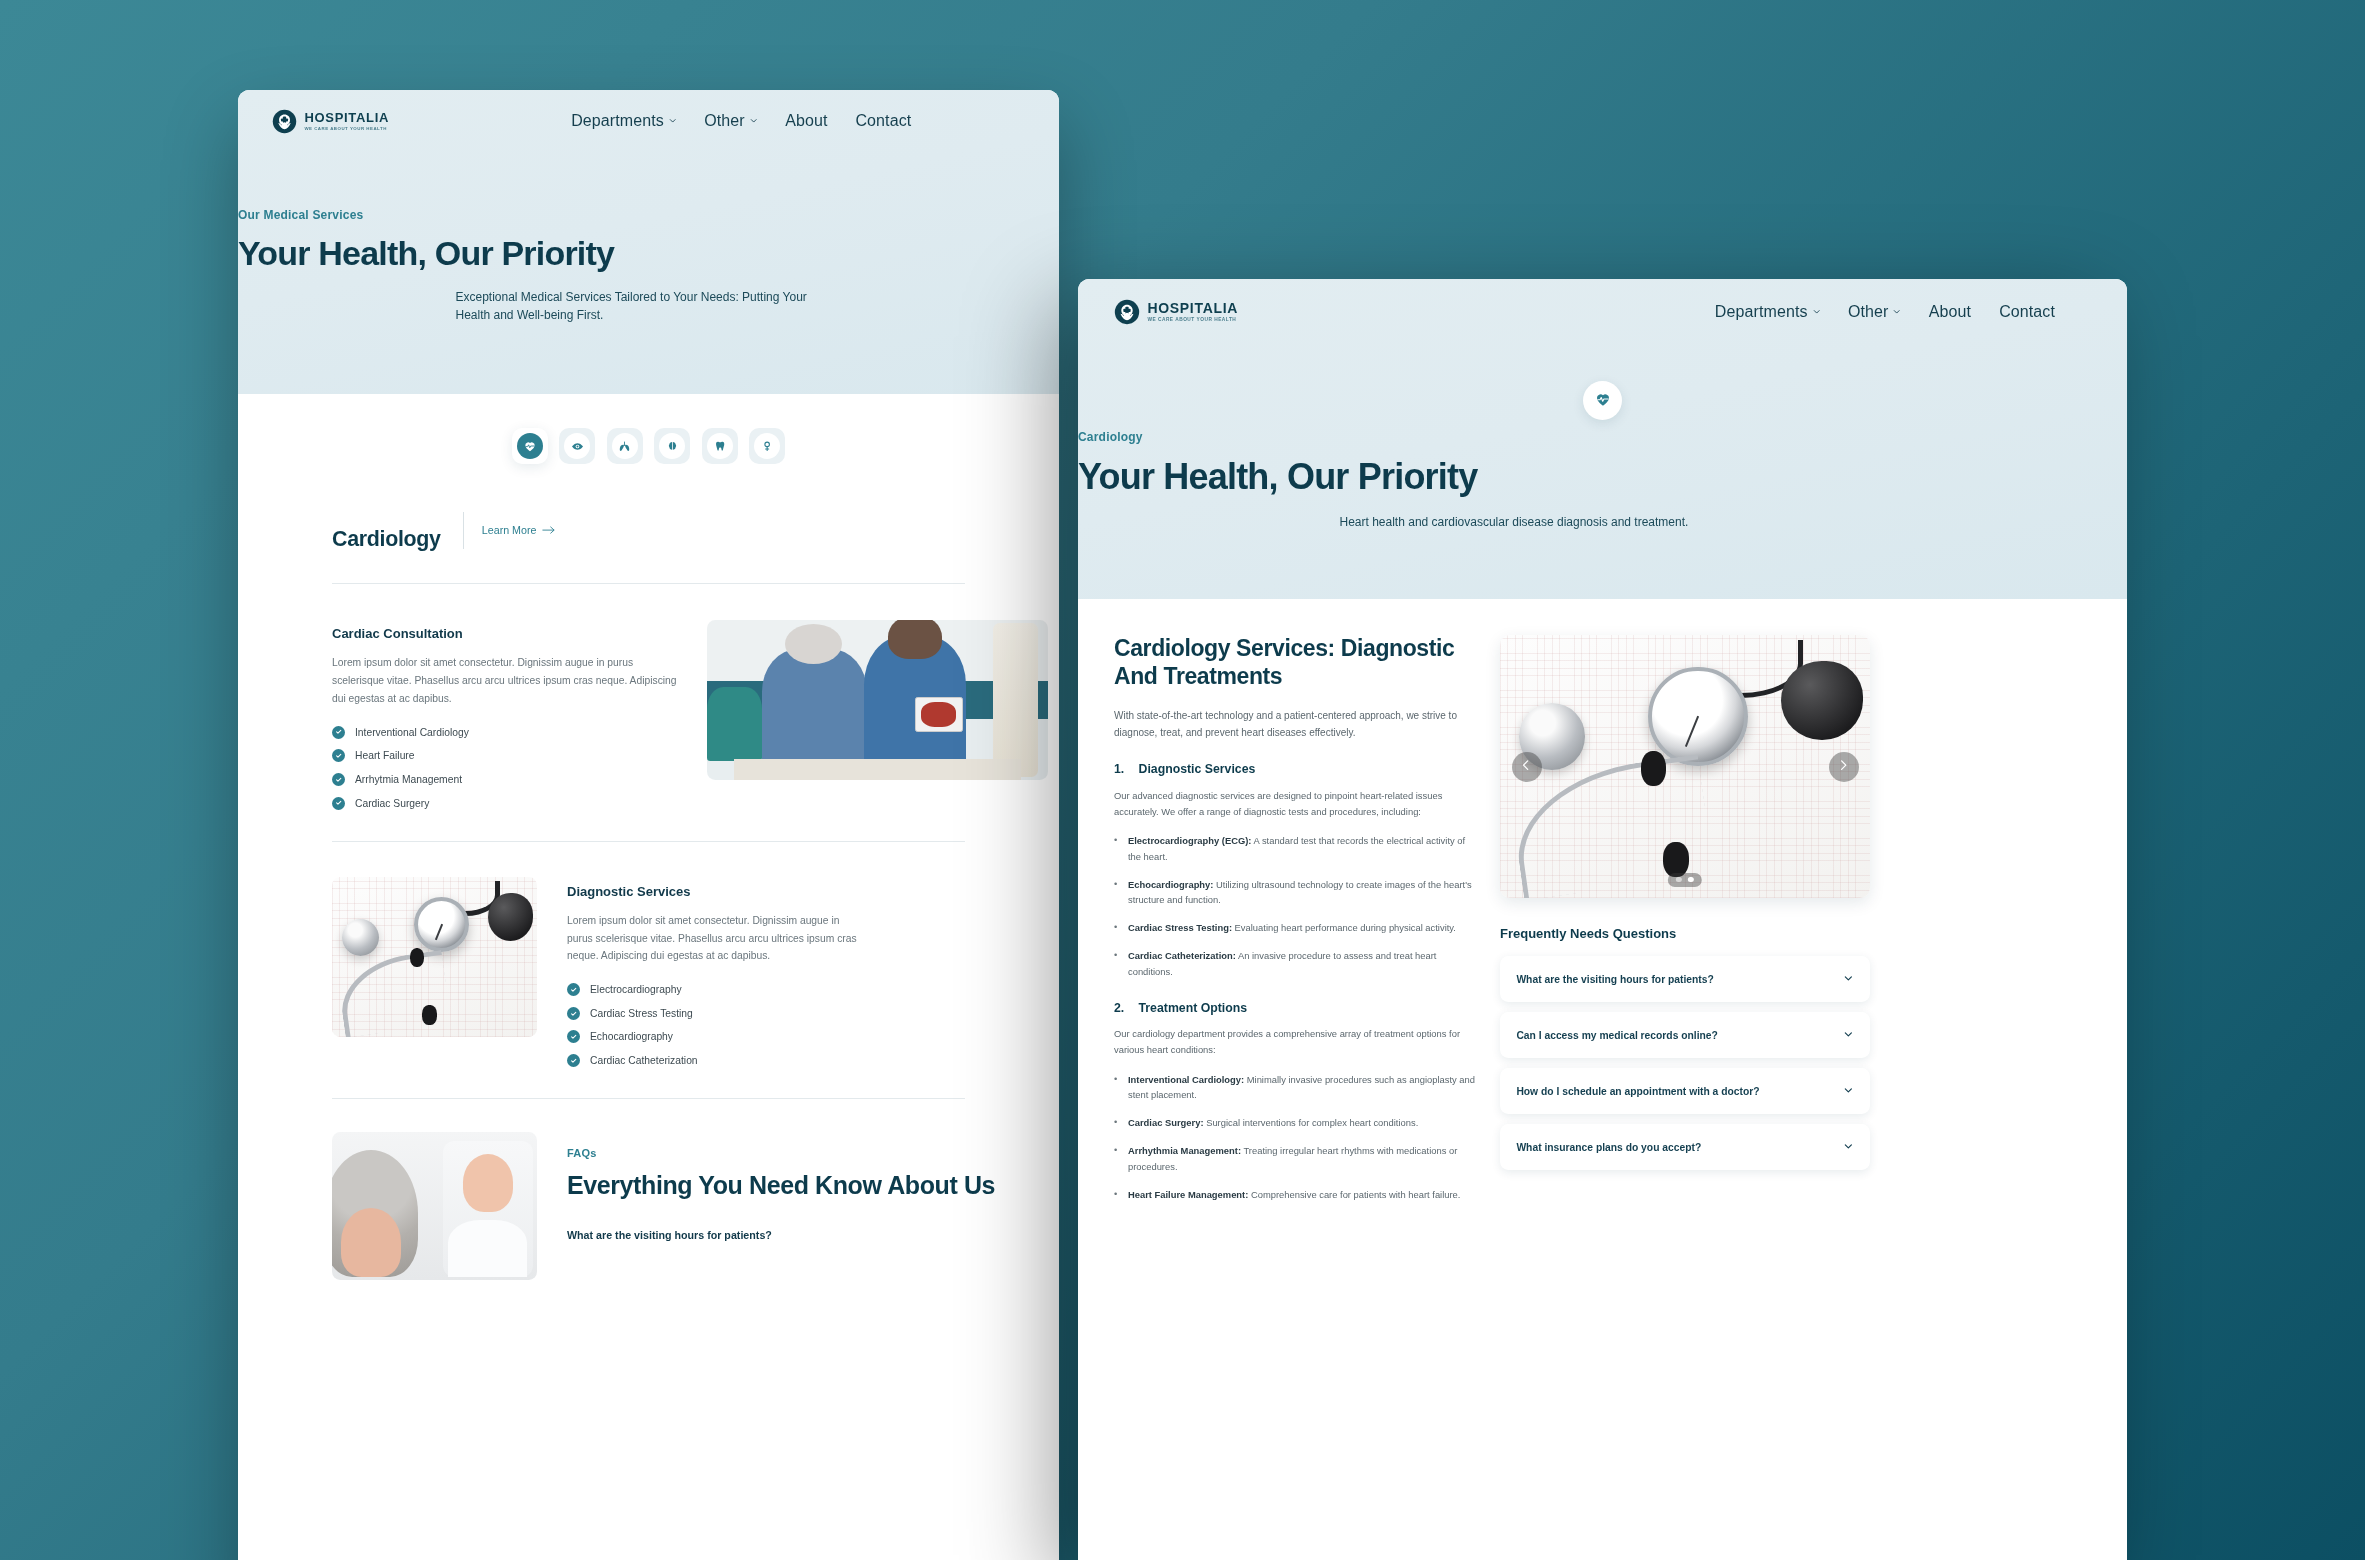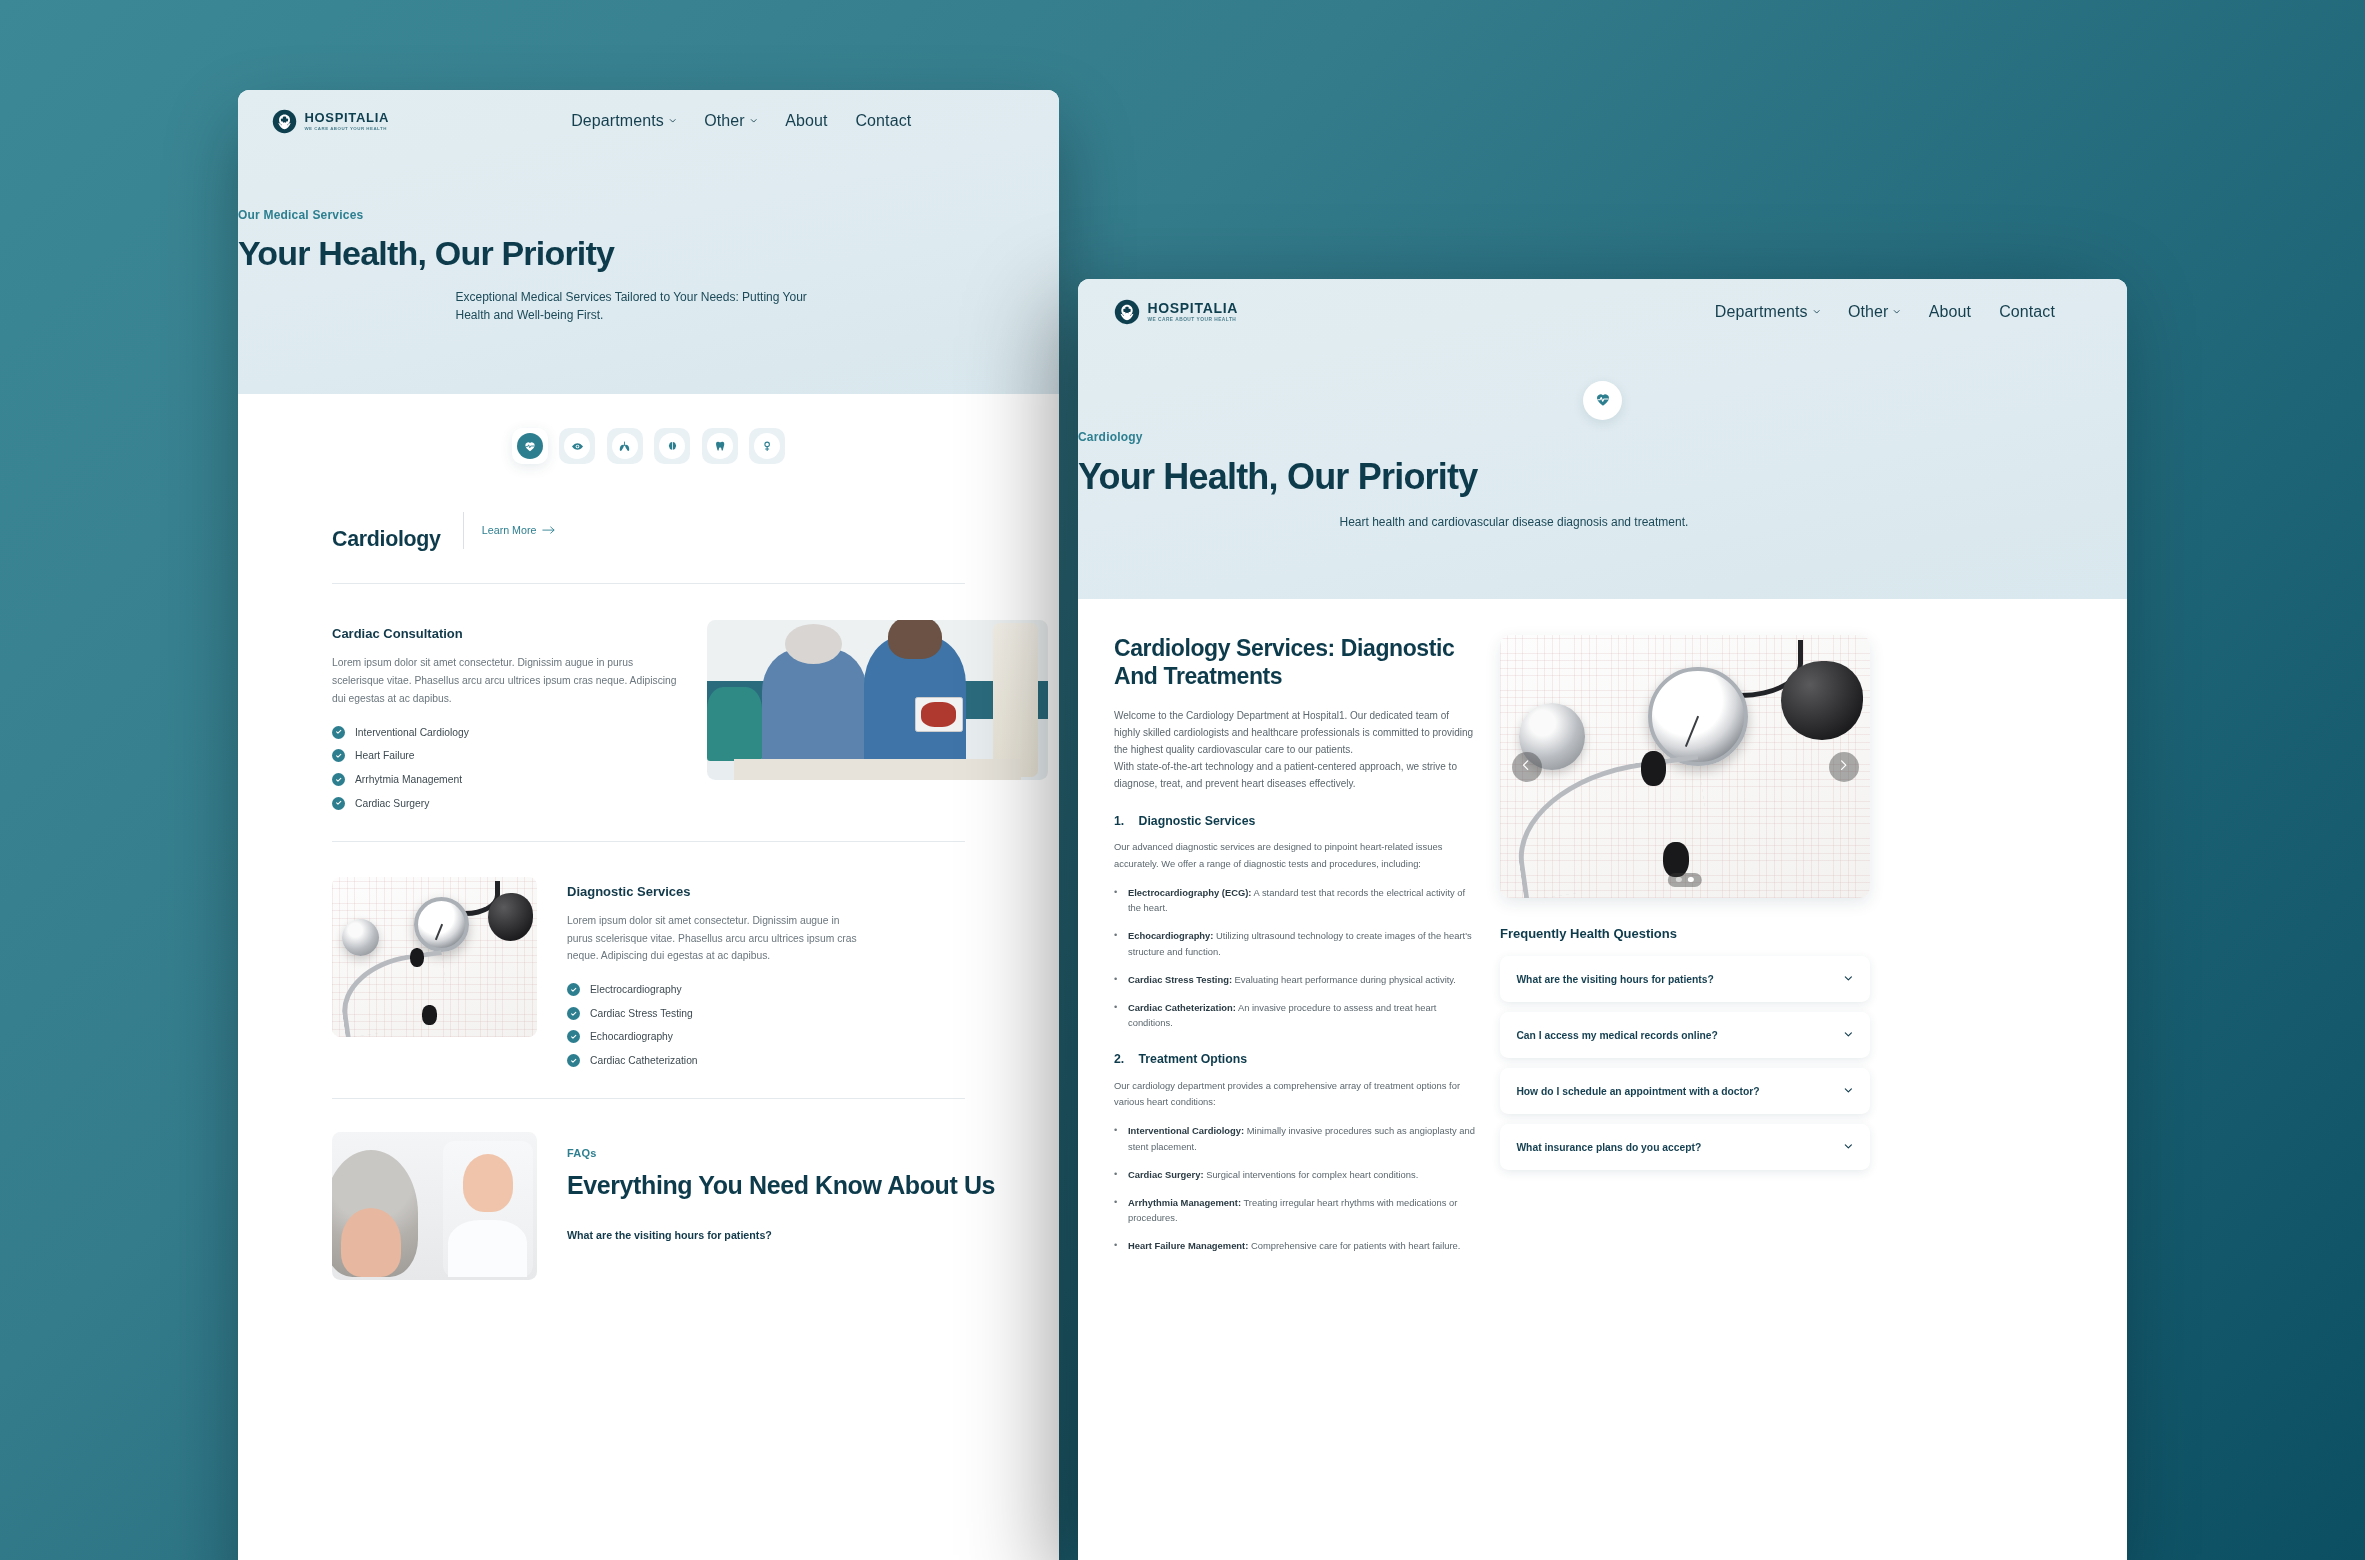--- a/index.html
+++ b/index.html
@@ -599,21 +599,20 @@
       <div class="hero-title">Your Health, Our Priority</div>
       <div class="hero-sub">Heart health and cardiovascular disease diagnosis and treatment.</div>
     </div>
   </div>
 
   <div class="wf-body">
 
     <div class="wf-left">
       <div class="wf-h1">Cardiology Services: Diagnostic And Treatments</div>
       <div class="wf-intro">
-        <p>Welcome to the Cardiology Department at Hospital1. Our dedicated team of highly skilled cardiologists and healthcare professionals is committed to providing the highest quality cardiovascular care to our patients.</p>
         <p>With state-of-the-art technology and a patient-centered approach, we strive to diagnose, treat, and prevent heart diseases effectively.</p>
       </div>
 
       <div class="wf-h2">
         <span class="num">1.</span>
         <span>Diagnostic Services</span>
       </div>
       <div class="wf-lead">Our advanced diagnostic services are designed to pinpoint heart-related issues accurately. We offer a range of diagnostic tests and procedures, including:</div>
       <div class="wf-ul">
         <div class="wf-li">
@@ -684,21 +683,21 @@
                 <path d="M6 2.5 11.5 8 6 13.5" stroke="#fff" stroke-width="1.6" fill="none" stroke-linecap="round" stroke-linejoin="round"></path>
               </svg>
           </span>
         </div>
         <div class="car-dots">
           <i></i>
           <i class="on"></i>
         </div>
       </div>
 
-      <div class="faq-title-r">Frequently Health Questions</div>
+      <div class="faq-title-r">Frequently Needs Questions</div>
 
       <div class="faq-list">
         <div class="faq-item">
           <span class="faq-q">What are the visiting hours for patients?</span>
           <span class="chevdn">
             <svg viewBox="0 0 14 14" width="10.7" height="10.7">
                 <path d="M3 5 7 9l4-4" stroke="#143f50" stroke-width="1.5" fill="none" stroke-linecap="round" stroke-linejoin="round"></path>
               </svg>
           </span>
         </div>

